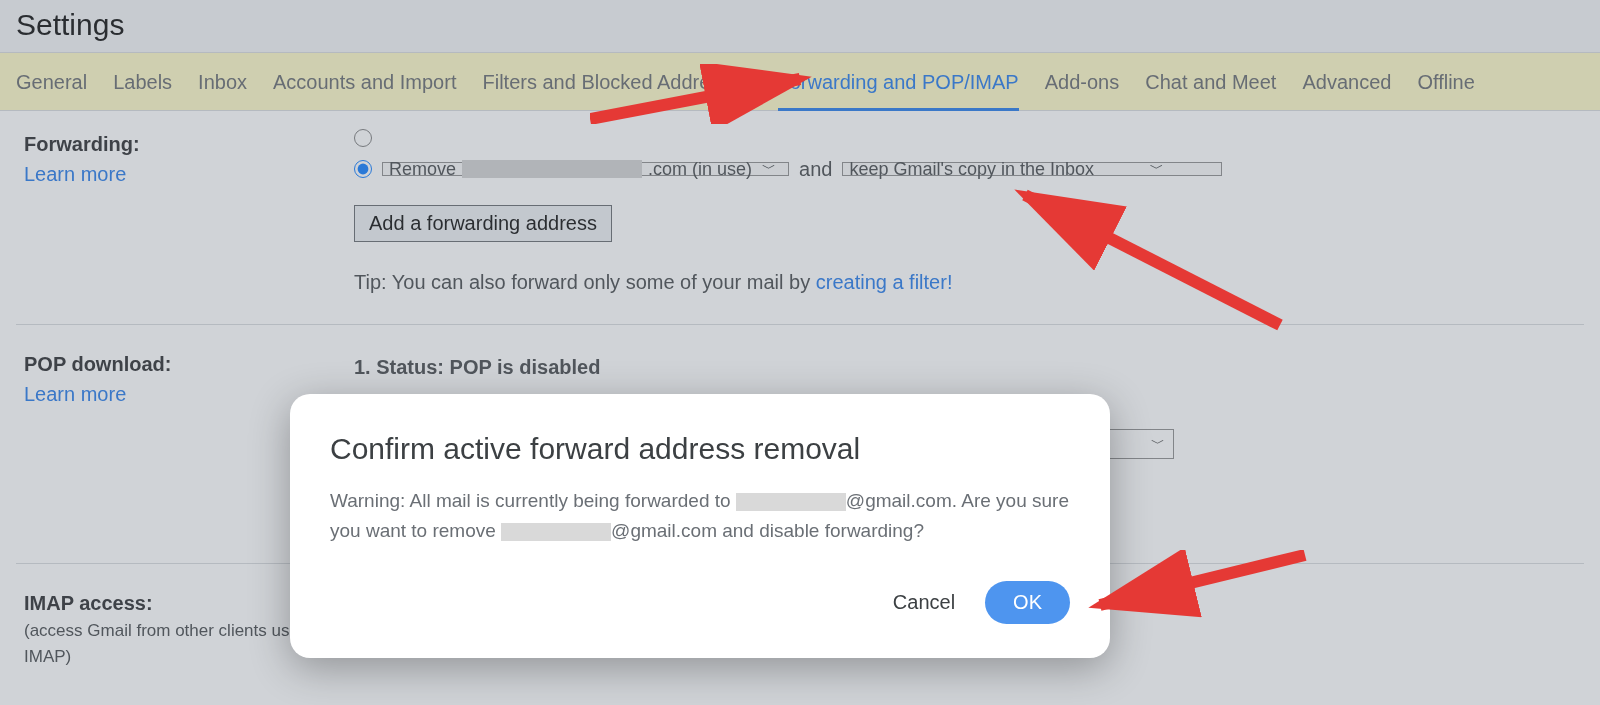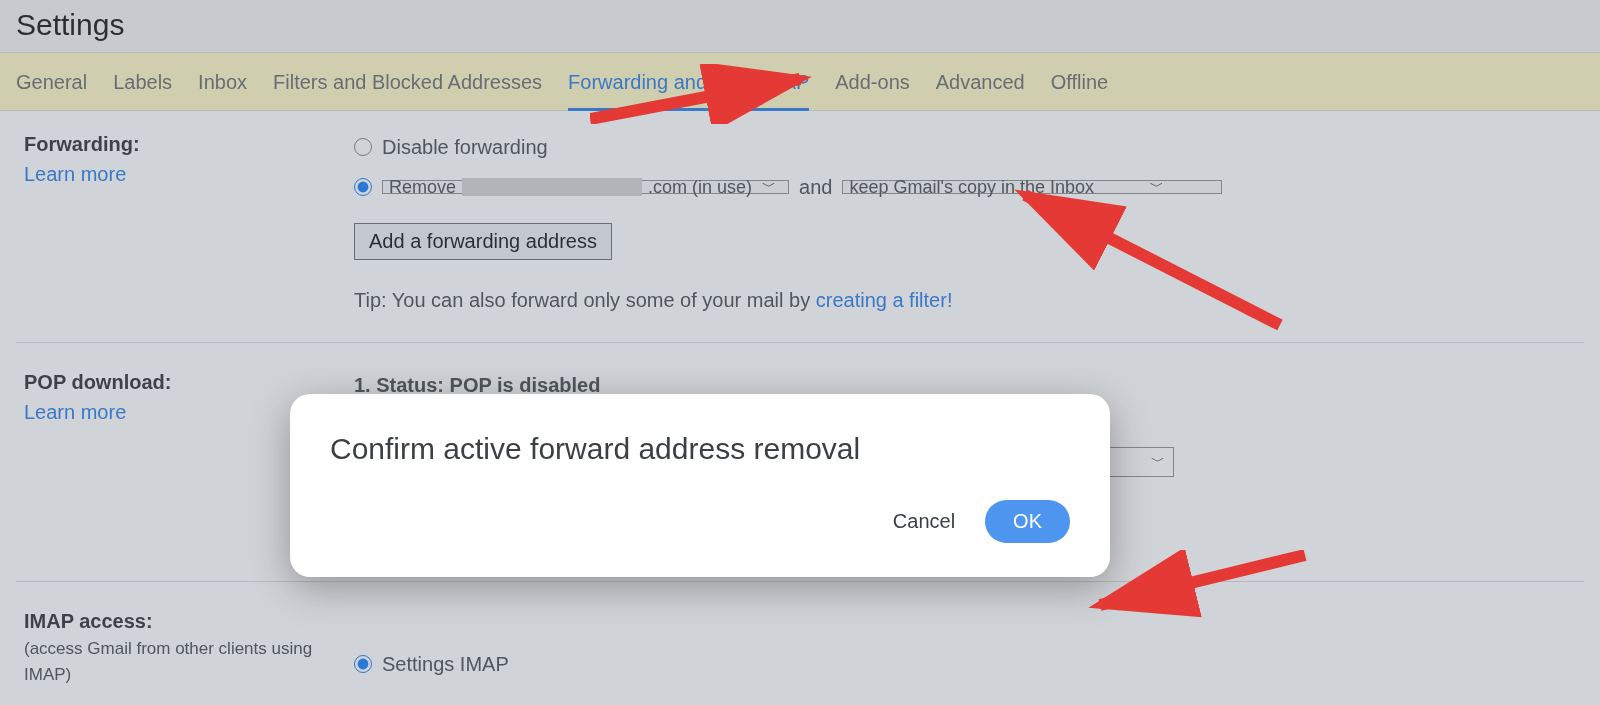--- a/index.html
+++ b/index.html
@@ -85,38 +85,39 @@
 <body>
 
 <div class="header">
   <h1>Settings</h1>
 </div>
 
 <div class="tabs">
   <div class="tab">General</div>
   <div class="tab">Labels</div>
   <div class="tab">Inbox</div>
+  <div class="tab">Accounts and Import</div>
   <div class="tab">Filters and Blocked Addresses</div>
   <div class="tab active">Forwarding and POP/IMAP</div>
   <div class="tab">Add-ons</div>
+  <div class="tab">Chat and Meet</div>
   <div class="tab">Advanced</div>
   <div class="tab">Offline</div>
 </div>
 
 <div class="content">
 
   <div class="section">
     <div class="left-col">
       <div class="label">Forwarding:</div>
       <a href="#" class="link">Learn more</a>
     </div>
     <div class="right-col">
       <div class="radio-row">
         <input type="radio" name="fwd" style="">
-        <span>Disable forwarding</span>
       </div>
       <div class="radio-row">
         <input type="radio" name="fwd" checked="" style="">
         <span class="fake-select">
           <span>Remove</span>
           <span class="redact"></span>
           <span>.com (in use)</span>
           <span class="chev">﹀</span>
         </span>
         <span>and</span>
@@ -169,20 +170,23 @@
       </div>
     </div>
   </div>
 
 </div>
 
 <div class="page-dim"></div>
 
 <div class="modal">
   <h2>Confirm active forward address removal</h2>
+  <p>
+    <span>Warning: All mail is currently being forwarded to </span><span class="redact-small"></span><span>@gmail.com. Are you sure you want to remove </span><span class="redact-small"></span><span>@gmail.com and disable forwarding?</span>
+  </p>
   <div class="modal-actions">
     <button class="cancel-btn">Cancel</button>
     <button class="ok-btn">OK</button>
   </div>
 </div>
 
 <div class="arrow" style="left:590px; top:64px;">
   <svg width="230" height="60">
       <defs>
         <marker id="ah1" markerWidth="10" markerHeight="10" refX="8" refY="3" orient="auto">

